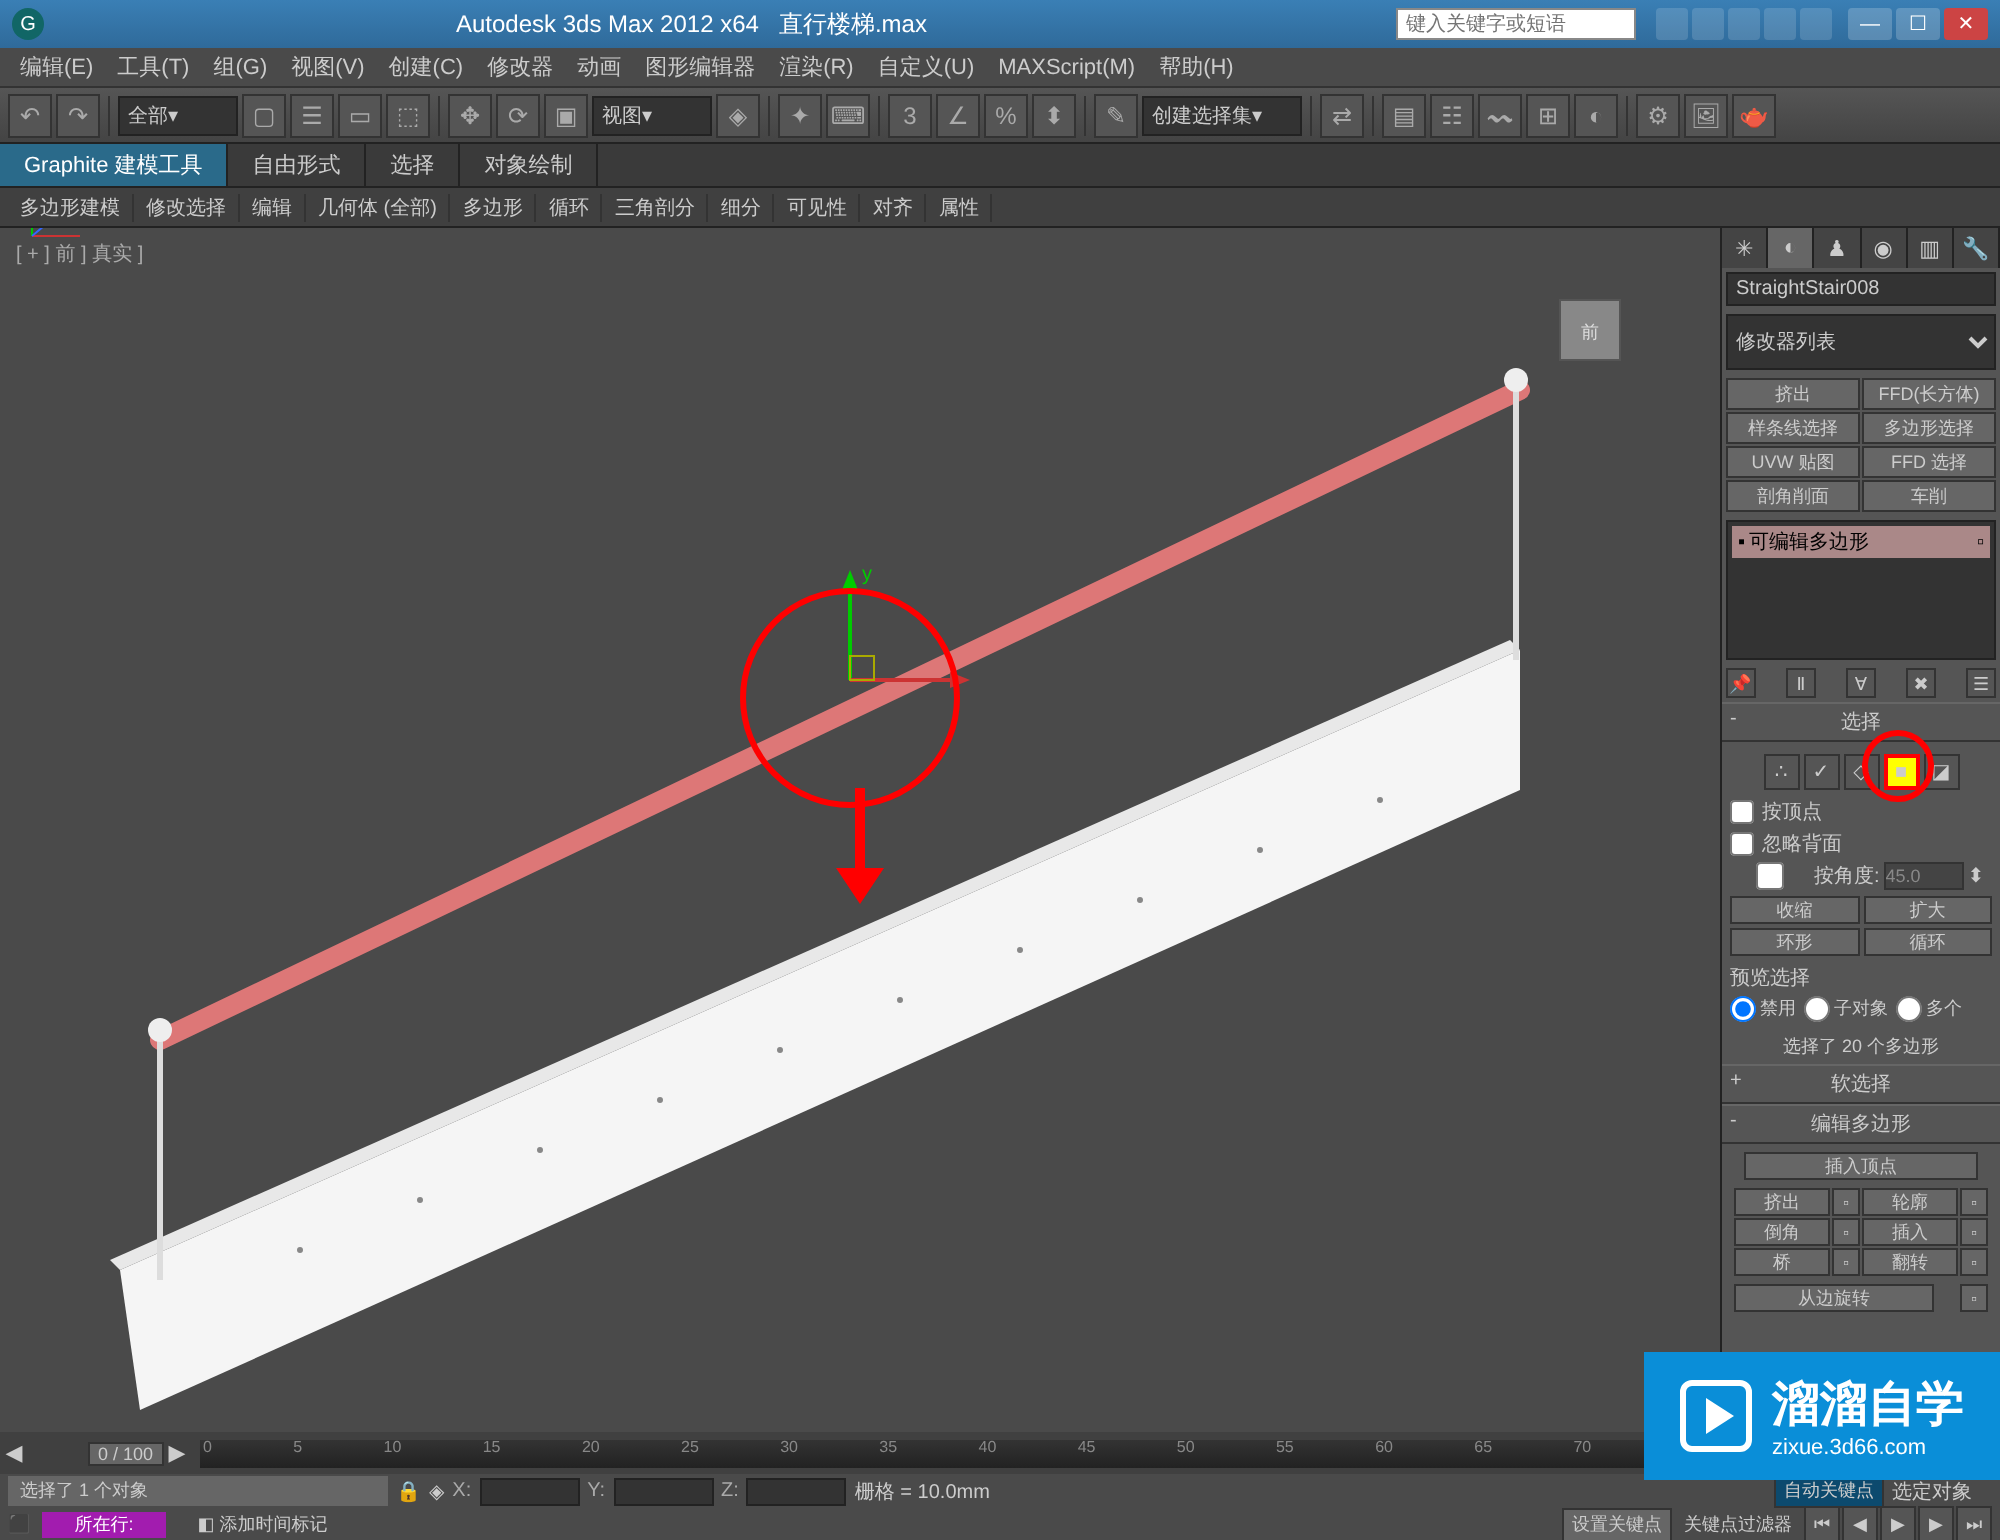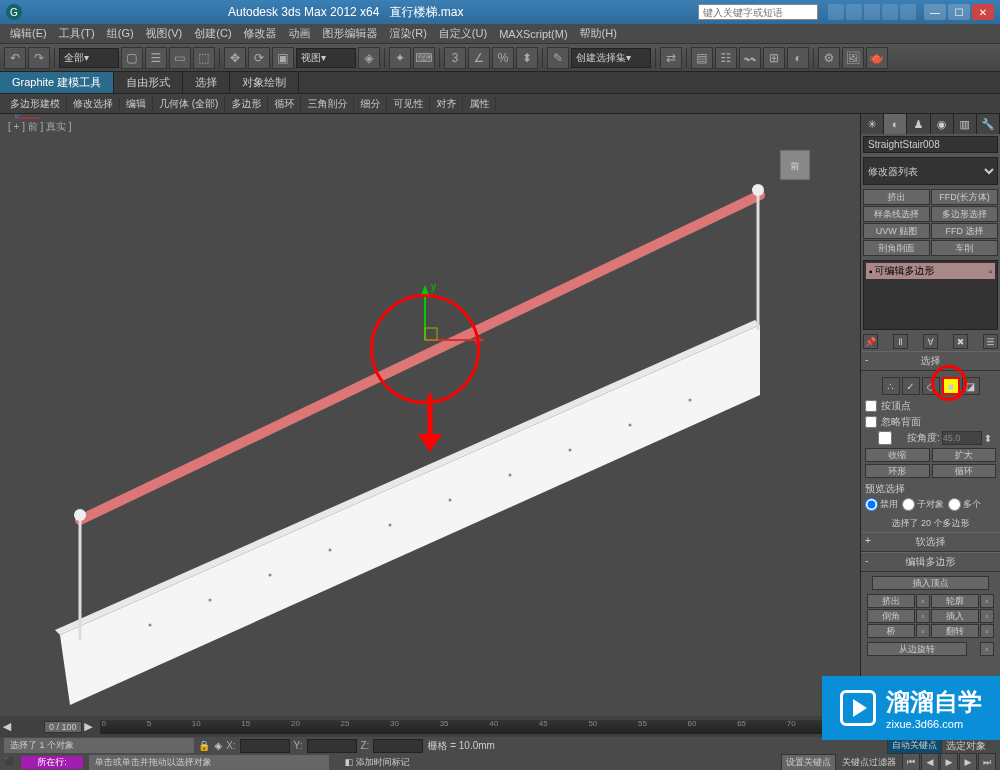--- a/index.html
+++ b/index.html
@@ -419,21 +419,20 @@
         <input style="">
     </div>
     <span>栅格 = 10.0mm</span>
     <span style="flex:1"></span>
     <button style="background:#0c4a6e;border:1px solid #333;color:#ccc;font-size:9px;padding:1px 4px;">自动关键点</button>
     <div class="combo" style="min-width:50px;">选定对象</div>
   </div>
   <div class="prompt-bar">
     <span>⬛</span>
     <span class="tag">所在行:</span>
-    <div class="info-box" style="min-width:240px;background:#666;padding:1px 6px;">单击或单击并拖动以选择对象</div>
     <span style="margin-left:10px;">◧ <span>添加时间标记</span></span>
     <span style="flex:1"></span>
     <button style="background:#666;border:1px solid #333;color:#ccc;font-size:9px;padding:1px 4px;">设置关键点</button>
     <span>关键点过滤器</span>
     <div class="playback-btns">
       <span>⏮</span>
       <span>◀</span>
       <span>▶</span>
       <span>▶</span>
       <span>⏭</span>

